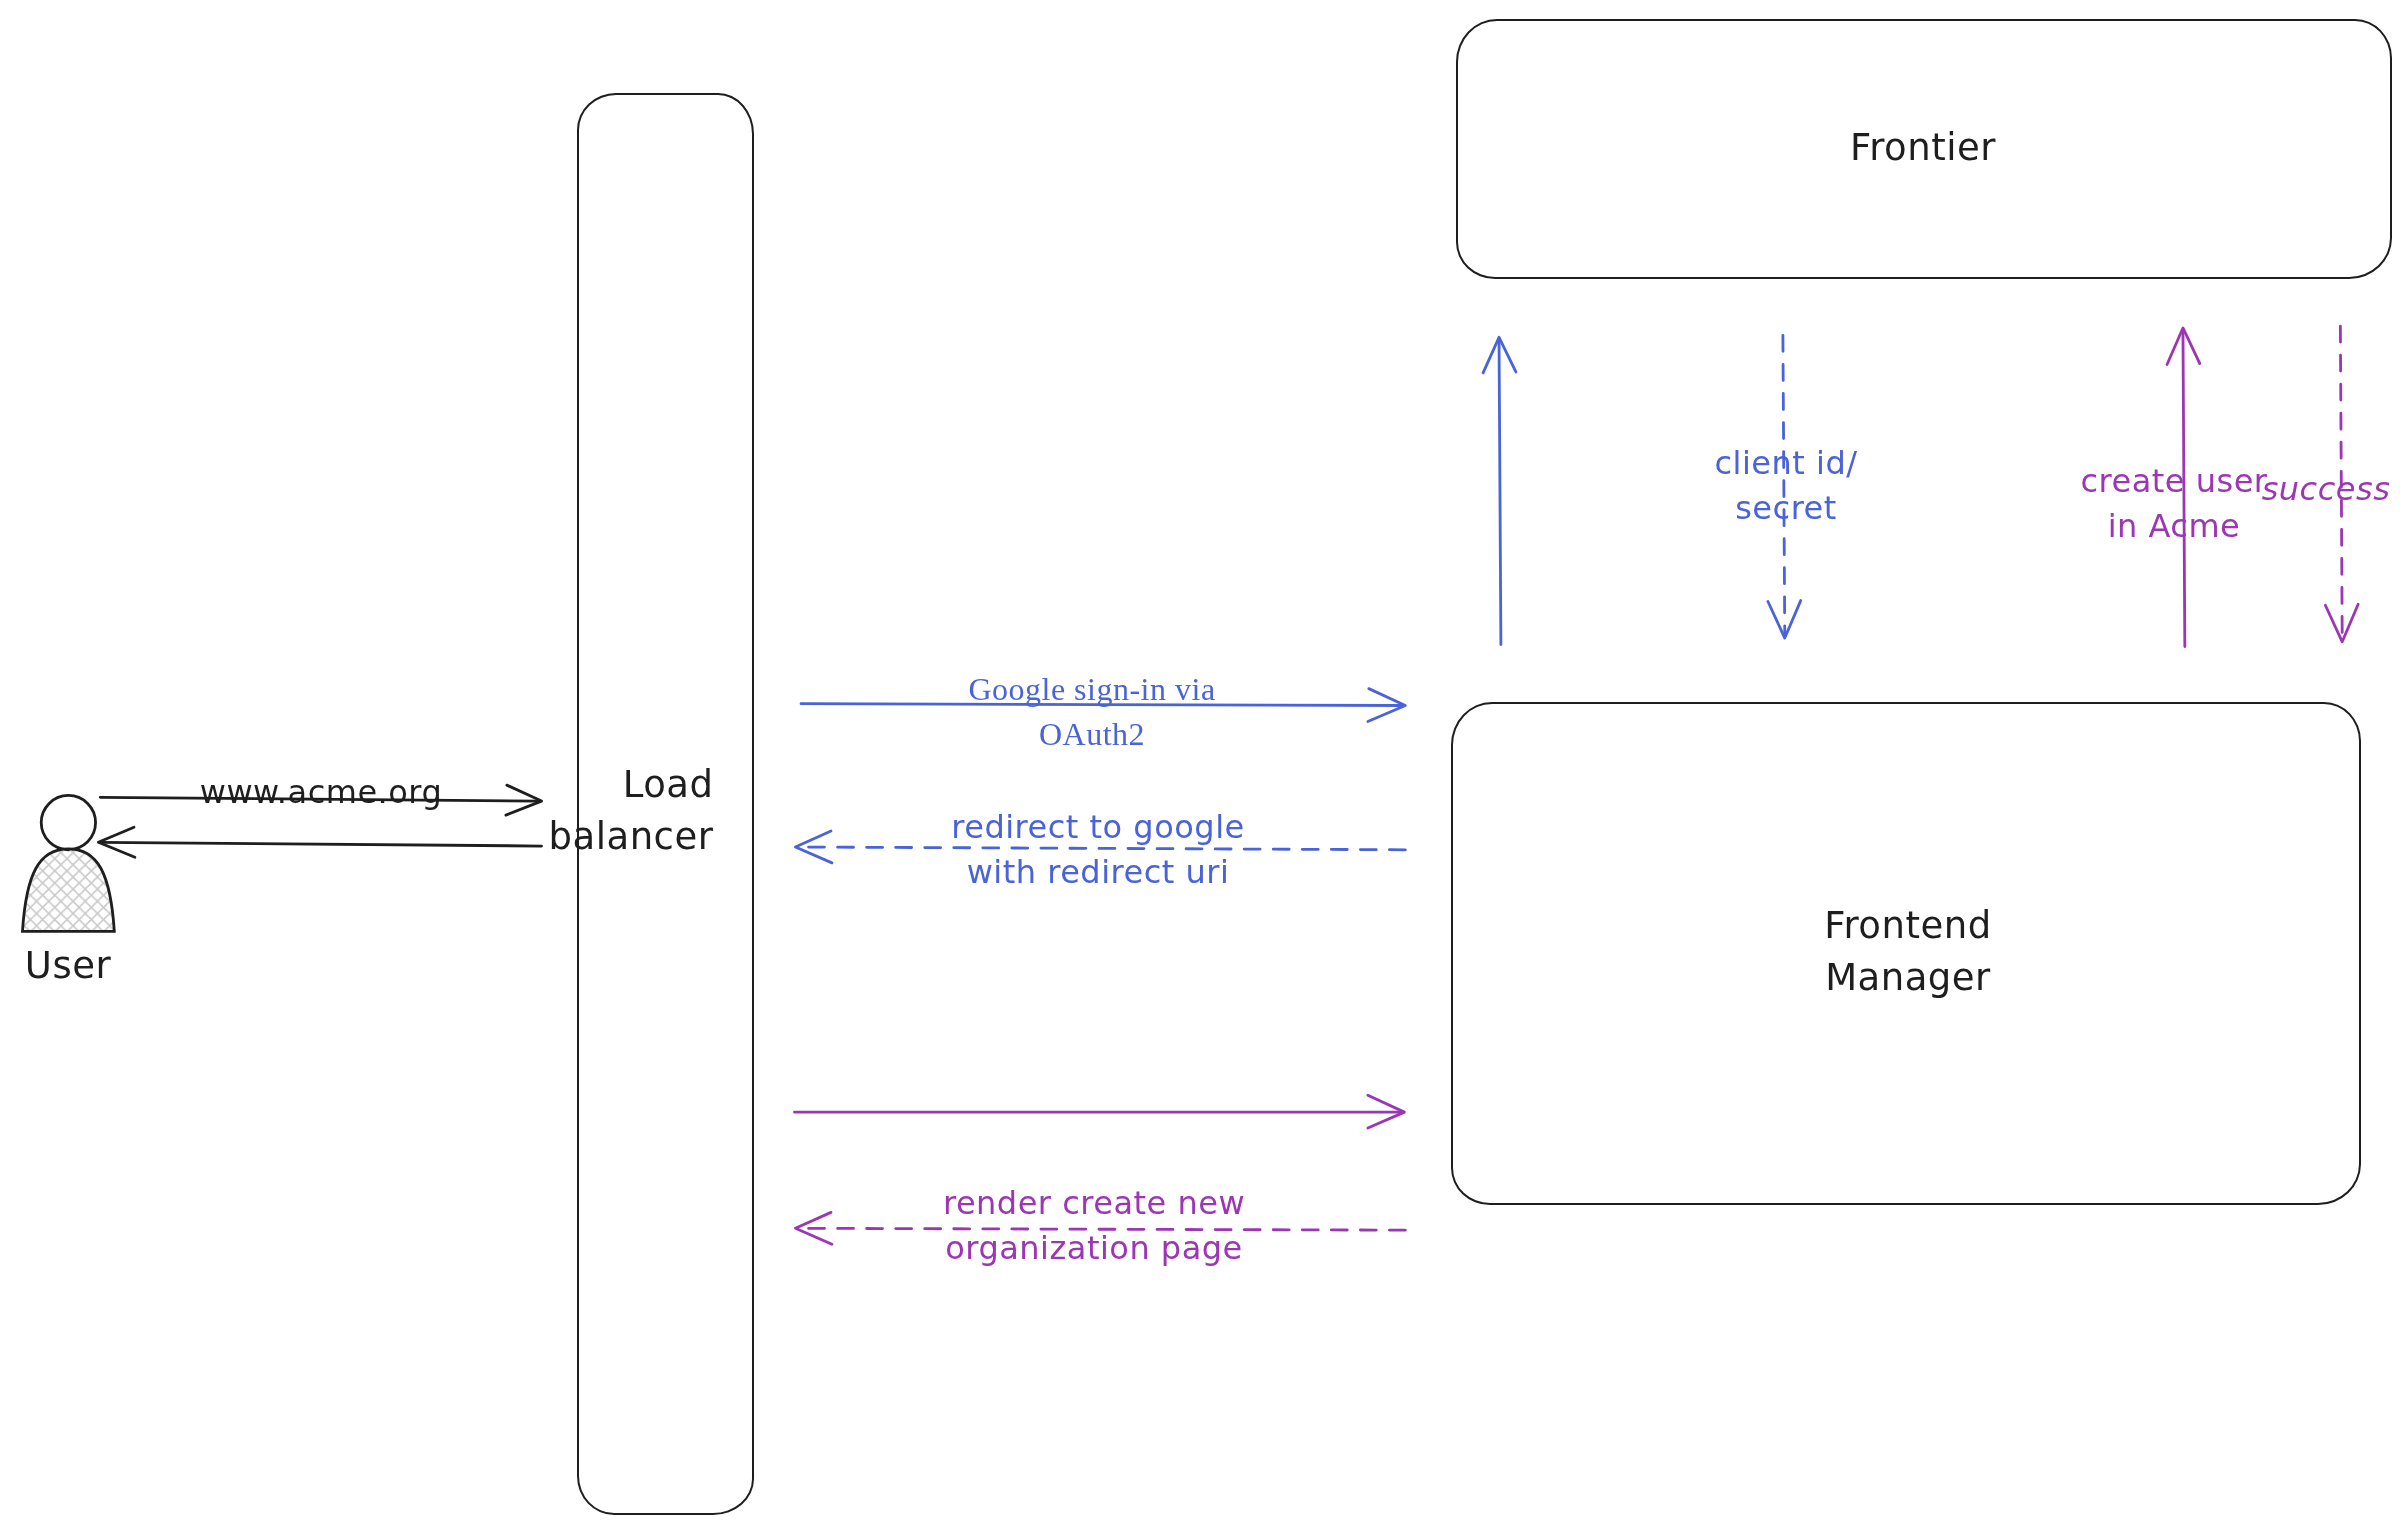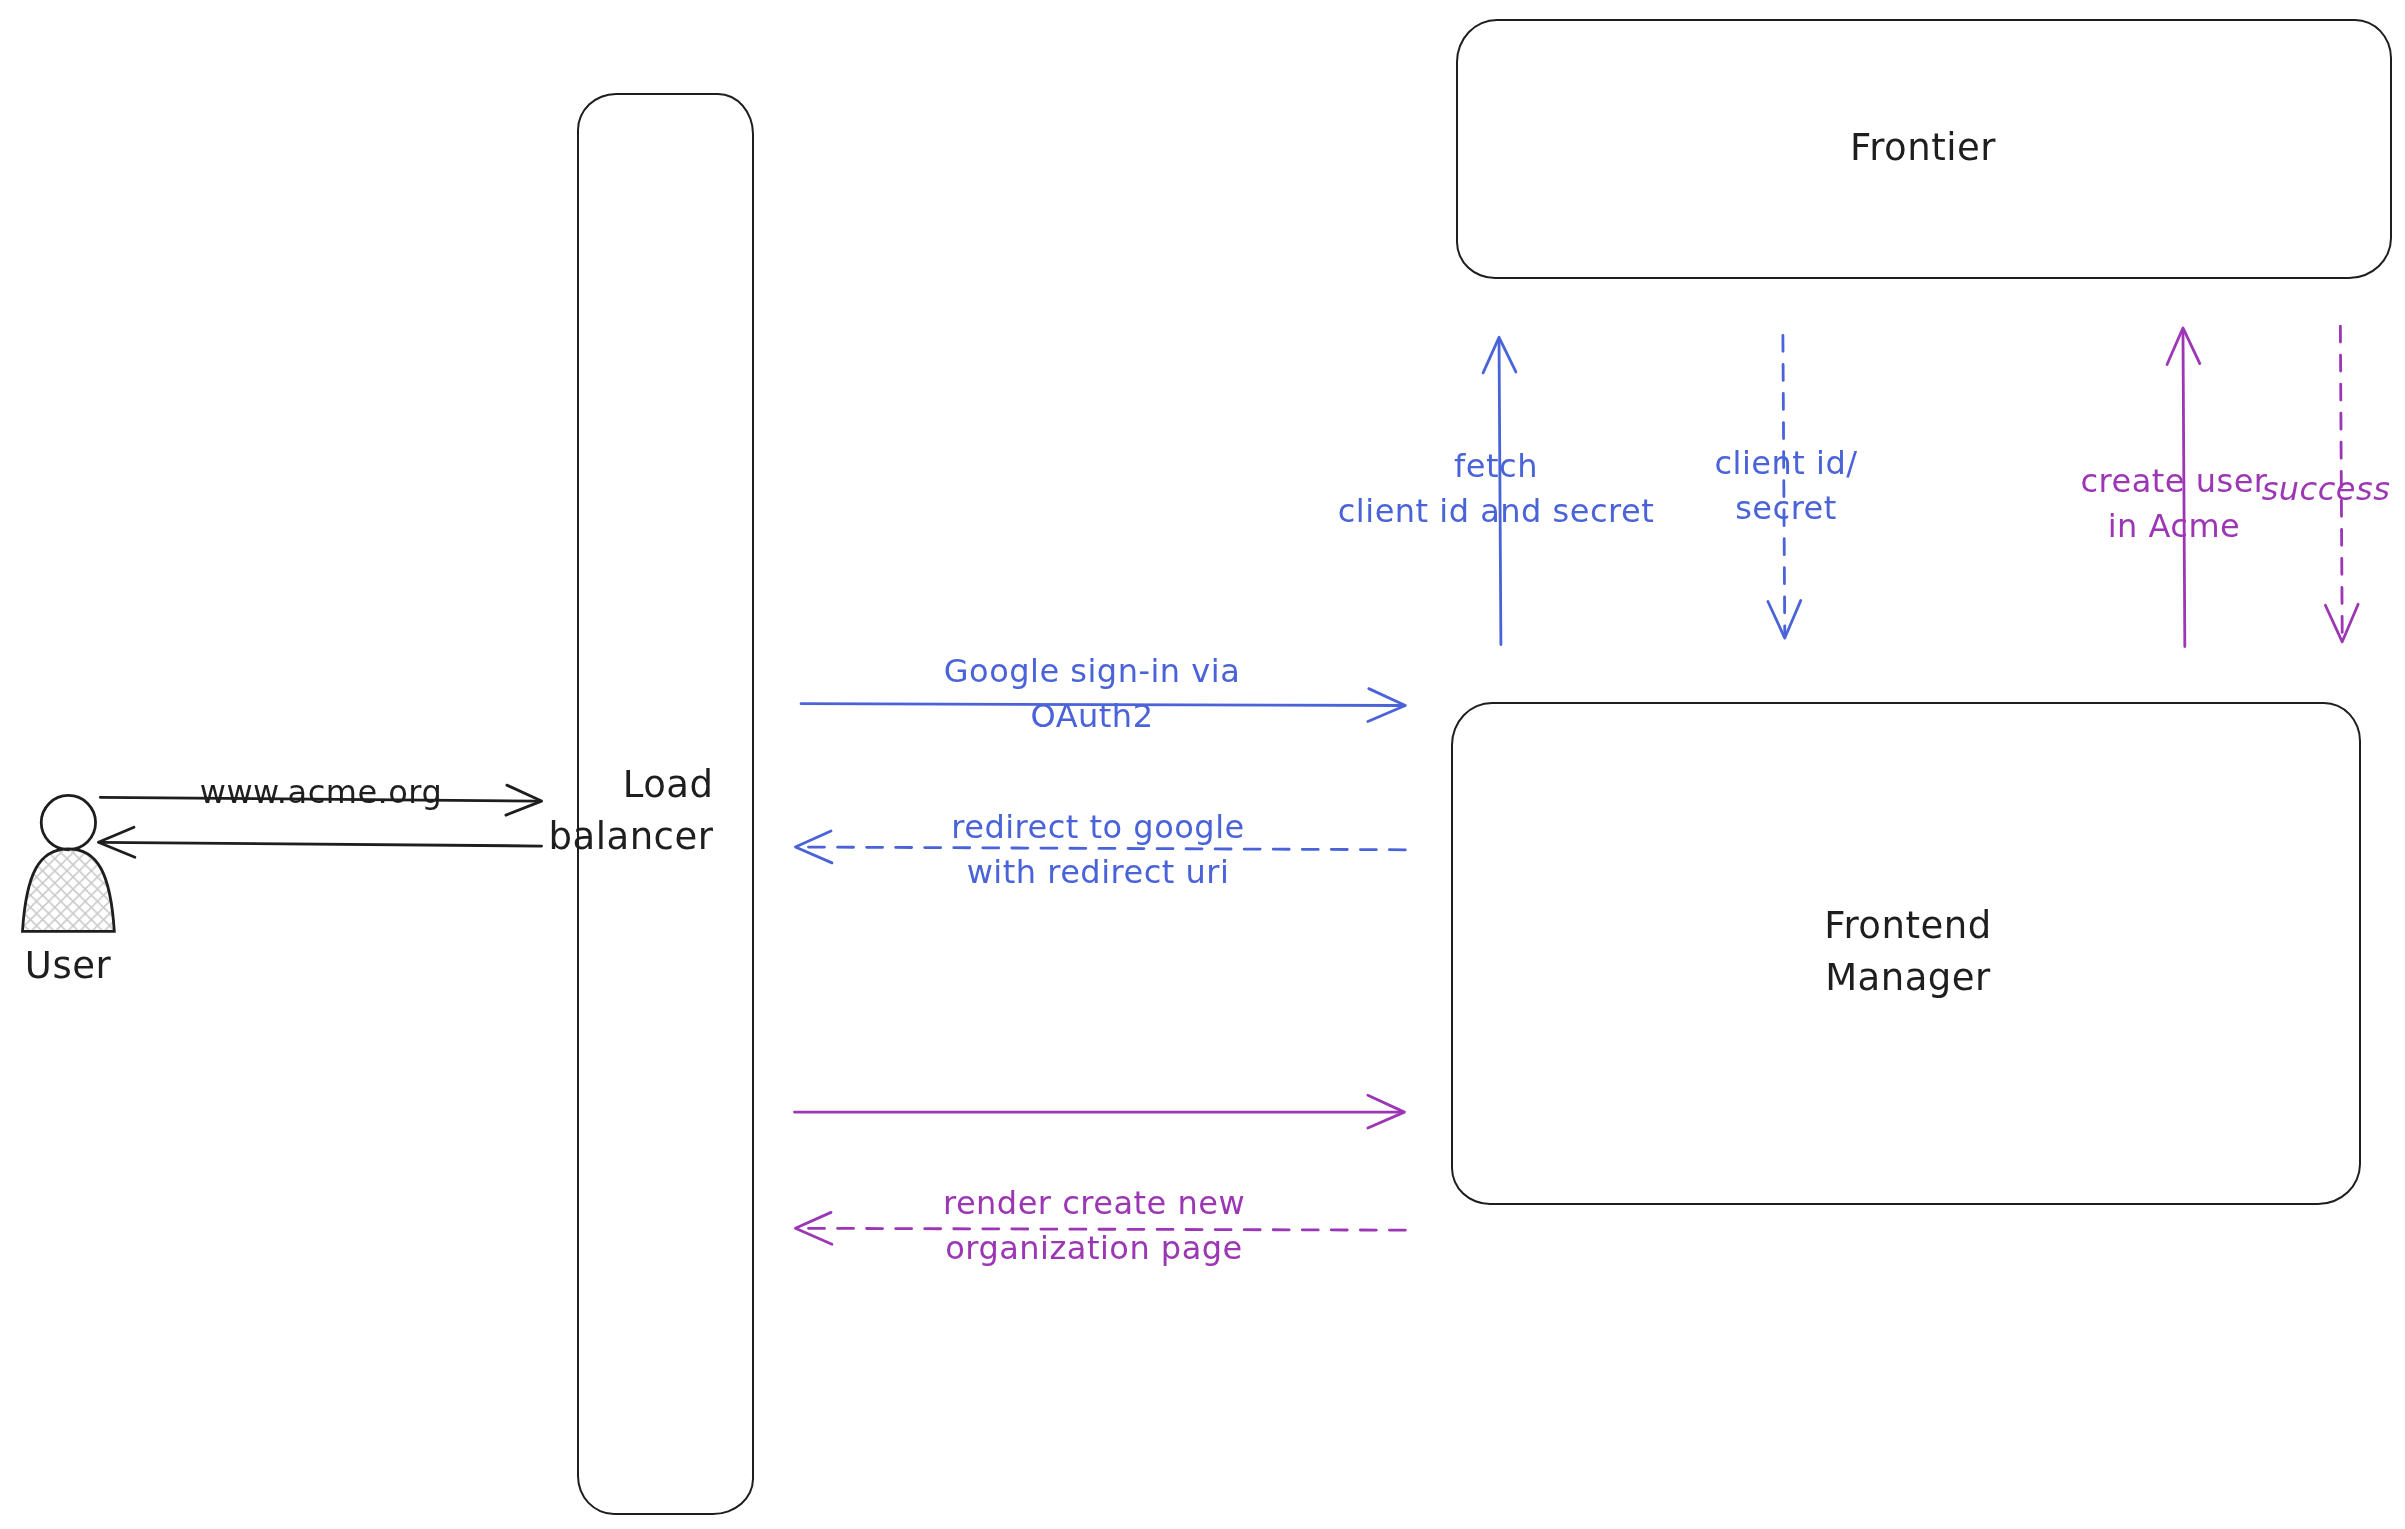--- a/index.html
+++ b/index.html
@@ -122,40 +122,36 @@
 
   <div class="label ink node-label" style="left:1908px; top:952px;">
     <span>Frontend</span>
     <span>Manager</span>
   </div>
 
   <div class="label ink" style="left:321px; top:792px;">
     <span>www.acme.org</span>
   </div>
 
-  <div class="label blue" style="left:1092px; top:694px;">
+  <div class="label blue" style="left:1092px; top:712px;font-family:Liberation Serif, serif;">
     <span>Google sign-in via</span>
     <span>OAuth2</span>
   </div>
 
   <div class="label blue" style="left:1098px; top:850px;">
     <span>redirect to google</span>
     <span>with redirect uri</span>
   </div>
 
 
   <div class="label purple" style="left:1094px; top:1226px;">
     <span>render create new</span>
     <span>organization page</span>
   </div>
 
-  <div class="label blue" style="left:1496px; top:489px;">
-    <span>fetch</span>
-    <span>client id and secret</span>
-  </div>
 
   <div class="label blue" style="left:1786px; top:486px;">
     <span>client id/</span>
     <span>secret</span>
   </div>
 
   <div class="label purple" style="left:2174px; top:504px;">
     <span>create user</span>
     <span>in Acme</span>
   </div>

